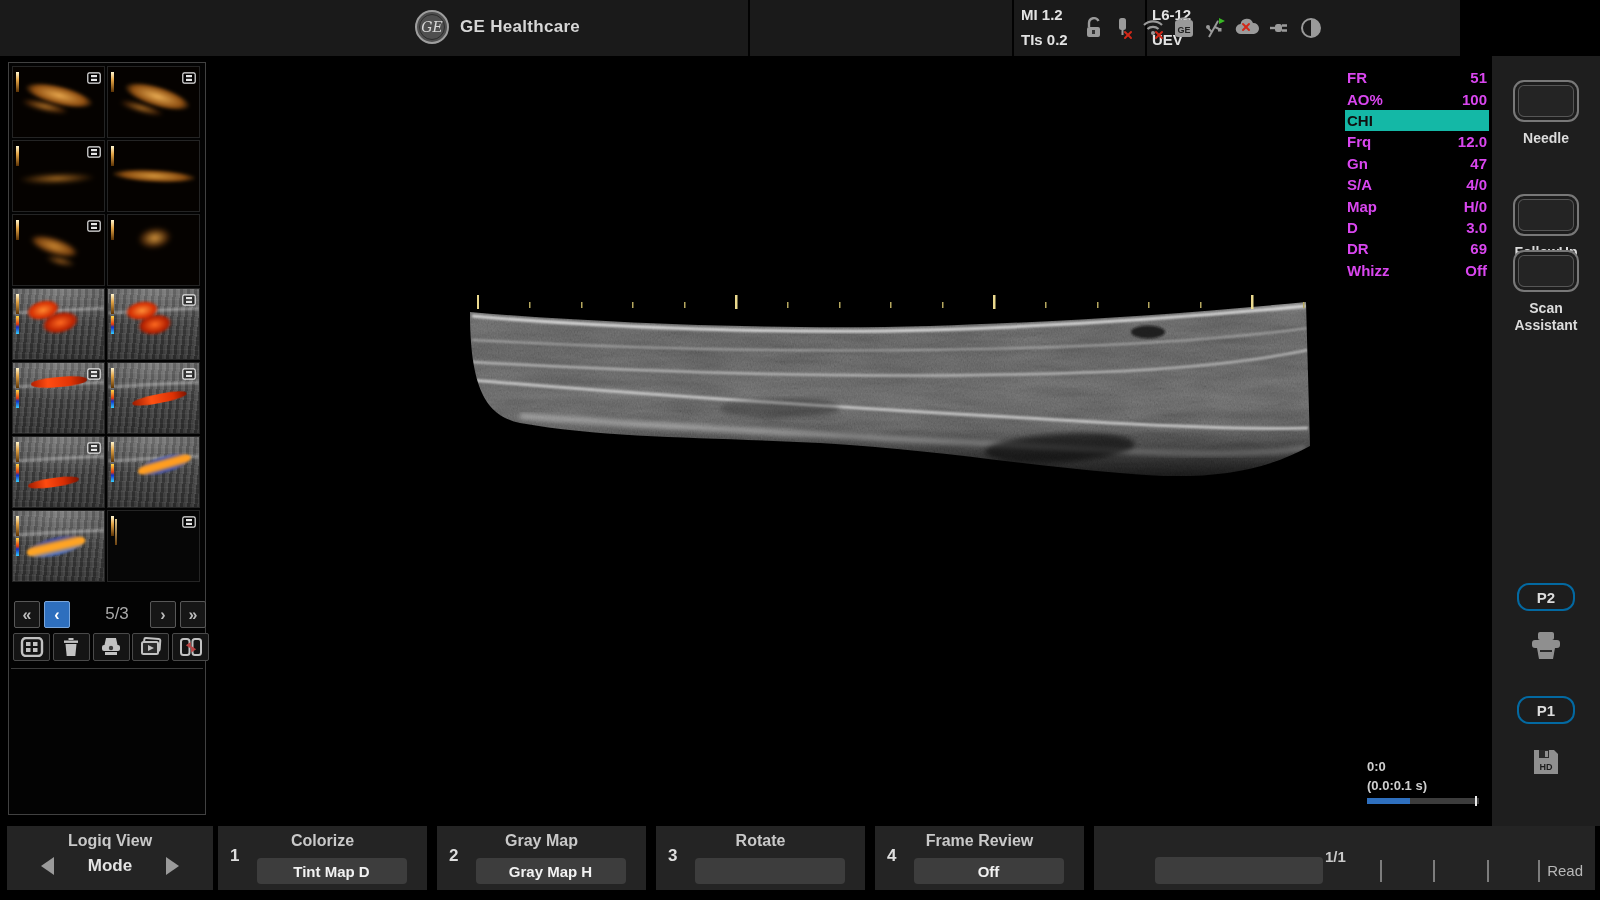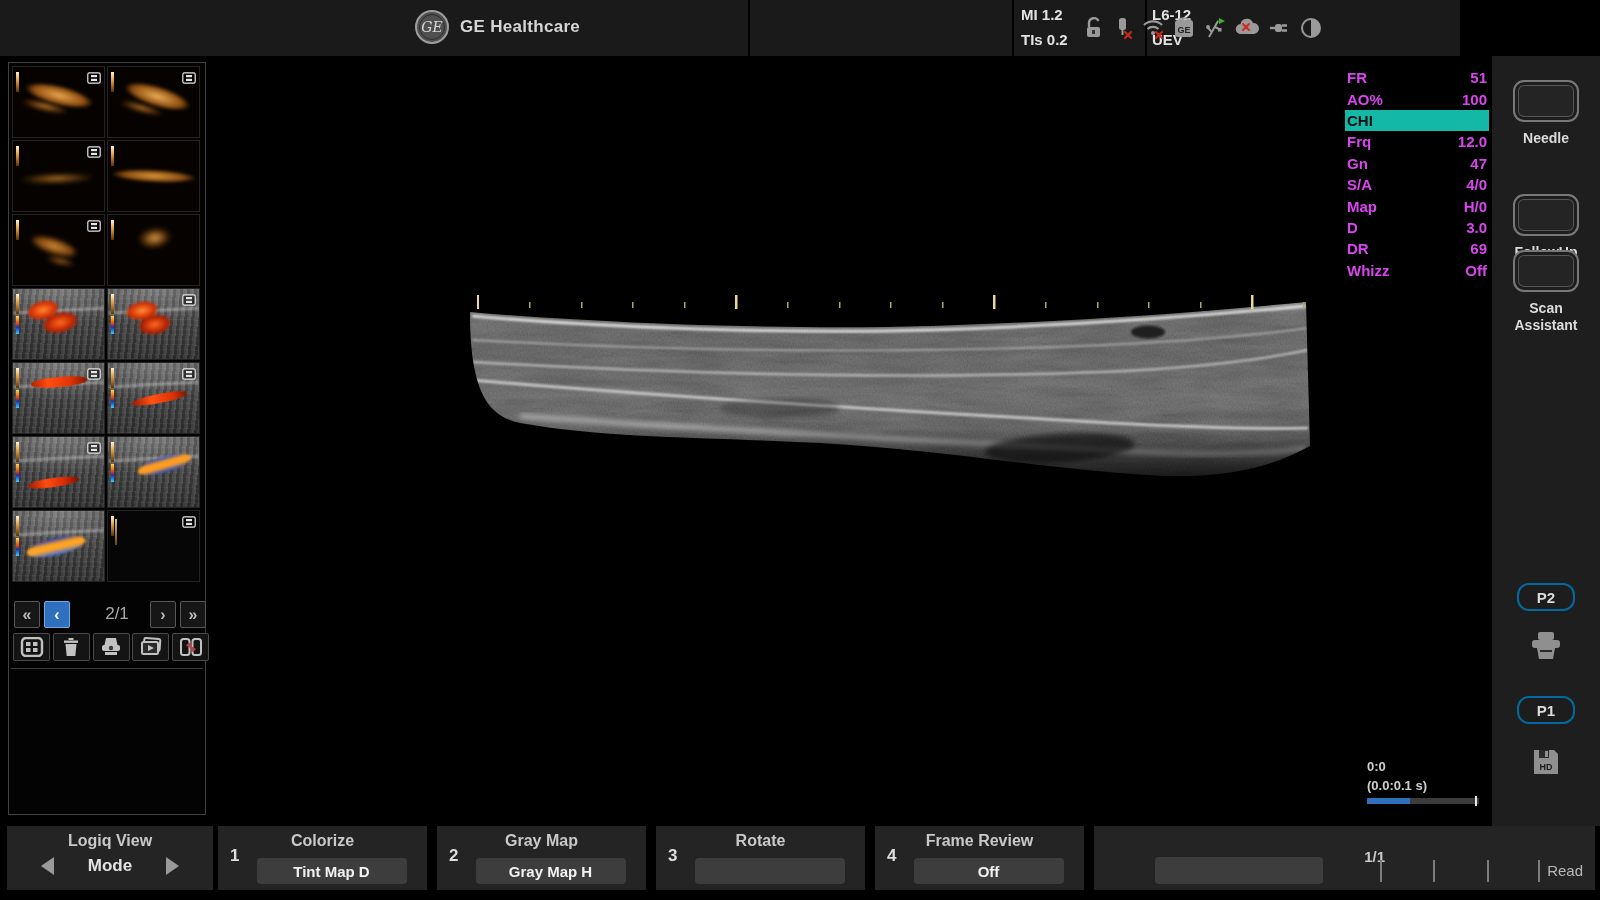--- a/index.html
+++ b/index.html
@@ -93,21 +93,21 @@
   .bb-title{position:absolute;left:0;right:0;top:6px;text-align:center;color:#c9c9c9;font-size:16px;font-weight:bold;}
   .bb-num{position:absolute;left:12px;top:20px;color:#dedede;font-size:17px;font-weight:bold;}
   .bb-value{position:absolute;left:50%;transform:translateX(-44%);top:32px;width:150px;height:26px;background:#3d3d3d;border-radius:4px;
     color:#f2f2f2;font-size:15px;font-weight:bold;display:flex;align-items:center;justify-content:center;}
   .mode-row{position:absolute;left:0;right:0;top:30px;display:flex;align-items:center;justify-content:center;gap:34px;}
   .mode-row .arrow{width:0;height:0;border-top:9px solid transparent;border-bottom:9px solid transparent;}
   .arrow.left{border-right:13px solid #9a9a9a;}
   .arrow.right{border-left:13px solid #9a9a9a;}
   .mode-value{color:#e3e3e3;font-size:17px;font-weight:bold;}
   .bb-slider{position:absolute;left:61px;top:31px;width:168px;height:27px;background:#3d3d3d;border-radius:4px;}
-  .bb-page{position:absolute;left:231px;top:22px;width:60px;text-align:right;color:#c9c9c9;font-size:15px;font-weight:bold;}
+  .bb-page{position:absolute;left:231px;top:22px;width:60px;text-align:left;color:#c9c9c9;font-size:15px;font-weight:bold;}
   .bb-tick{position:absolute;top:34px;width:2px;height:22px;background:#7d7d7d;}
   .bb-read{position:absolute;right:12px;top:36px;color:#b8b8b8;font-size:15px;}
 </style>
 </head>
 <body>
 
 <div class="screen">
 
   <header class="topbar">
     <div class="brand">
@@ -297,21 +297,21 @@
           <span class="cine-badge"><svg width="14" height="12" viewBox="0 0 14 12">
               <rect x="0.8" y="0.8" width="12.4" height="10.4" rx="1.6" fill="rgba(0,0,0,.55)" stroke="#e6e6e6" stroke-width="1.2"></rect>
               <rect x="4" y="3" width="6" height="2.2" fill="#e6e6e6"></rect>
               <rect x="4" y="6.8" width="6" height="2.2" fill="#e6e6e6"></rect>
             </svg></span>
         </div>
       </div>
     <div class="pager">
       <div class="pgbtn" style="left:5px">«</div>
       <div class="pgbtn active" style="left:35px">‹</div>
-      <div class="pg-label">2/1</div>
+      <div class="pg-label">5/3</div>
       <div class="pgbtn" style="left:141px">›</div>
       <div class="pgbtn" style="left:171px">»</div>
     </div>
     <div class="tools">
         <div class="toolbtn" style="left: 4px;">
           <span style="display: flex;">
             <svg width="24" height="20" viewBox="0 0 24 20">
               <rect x="2" y="1" width="20" height="18" rx="4" fill="none" stroke="#c2c2c2" stroke-width="2.4"></rect>
               <rect x="6" y="5" width="4.5" height="4" fill="#c2c2c2"></rect>
               <rect x="13" y="5" width="4.5" height="4" fill="#c2c2c2"></rect>

